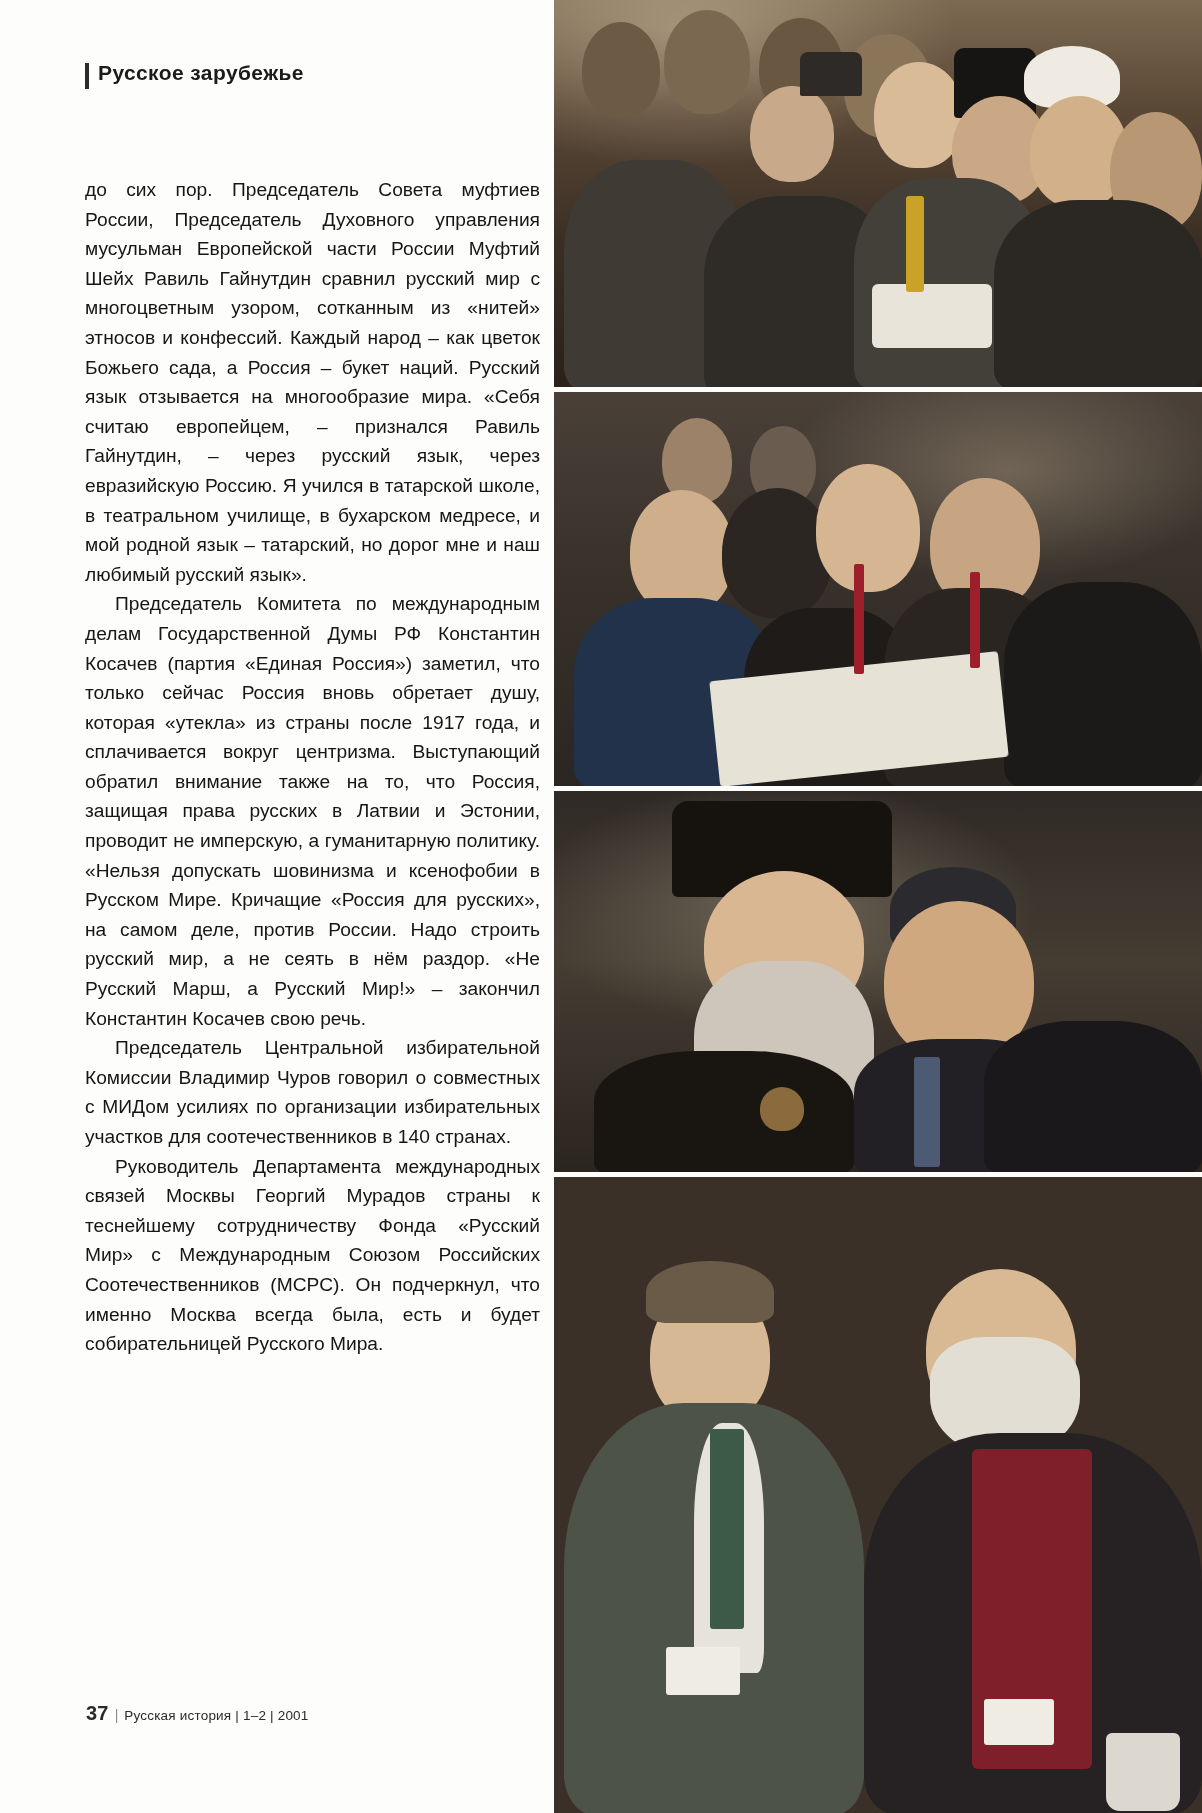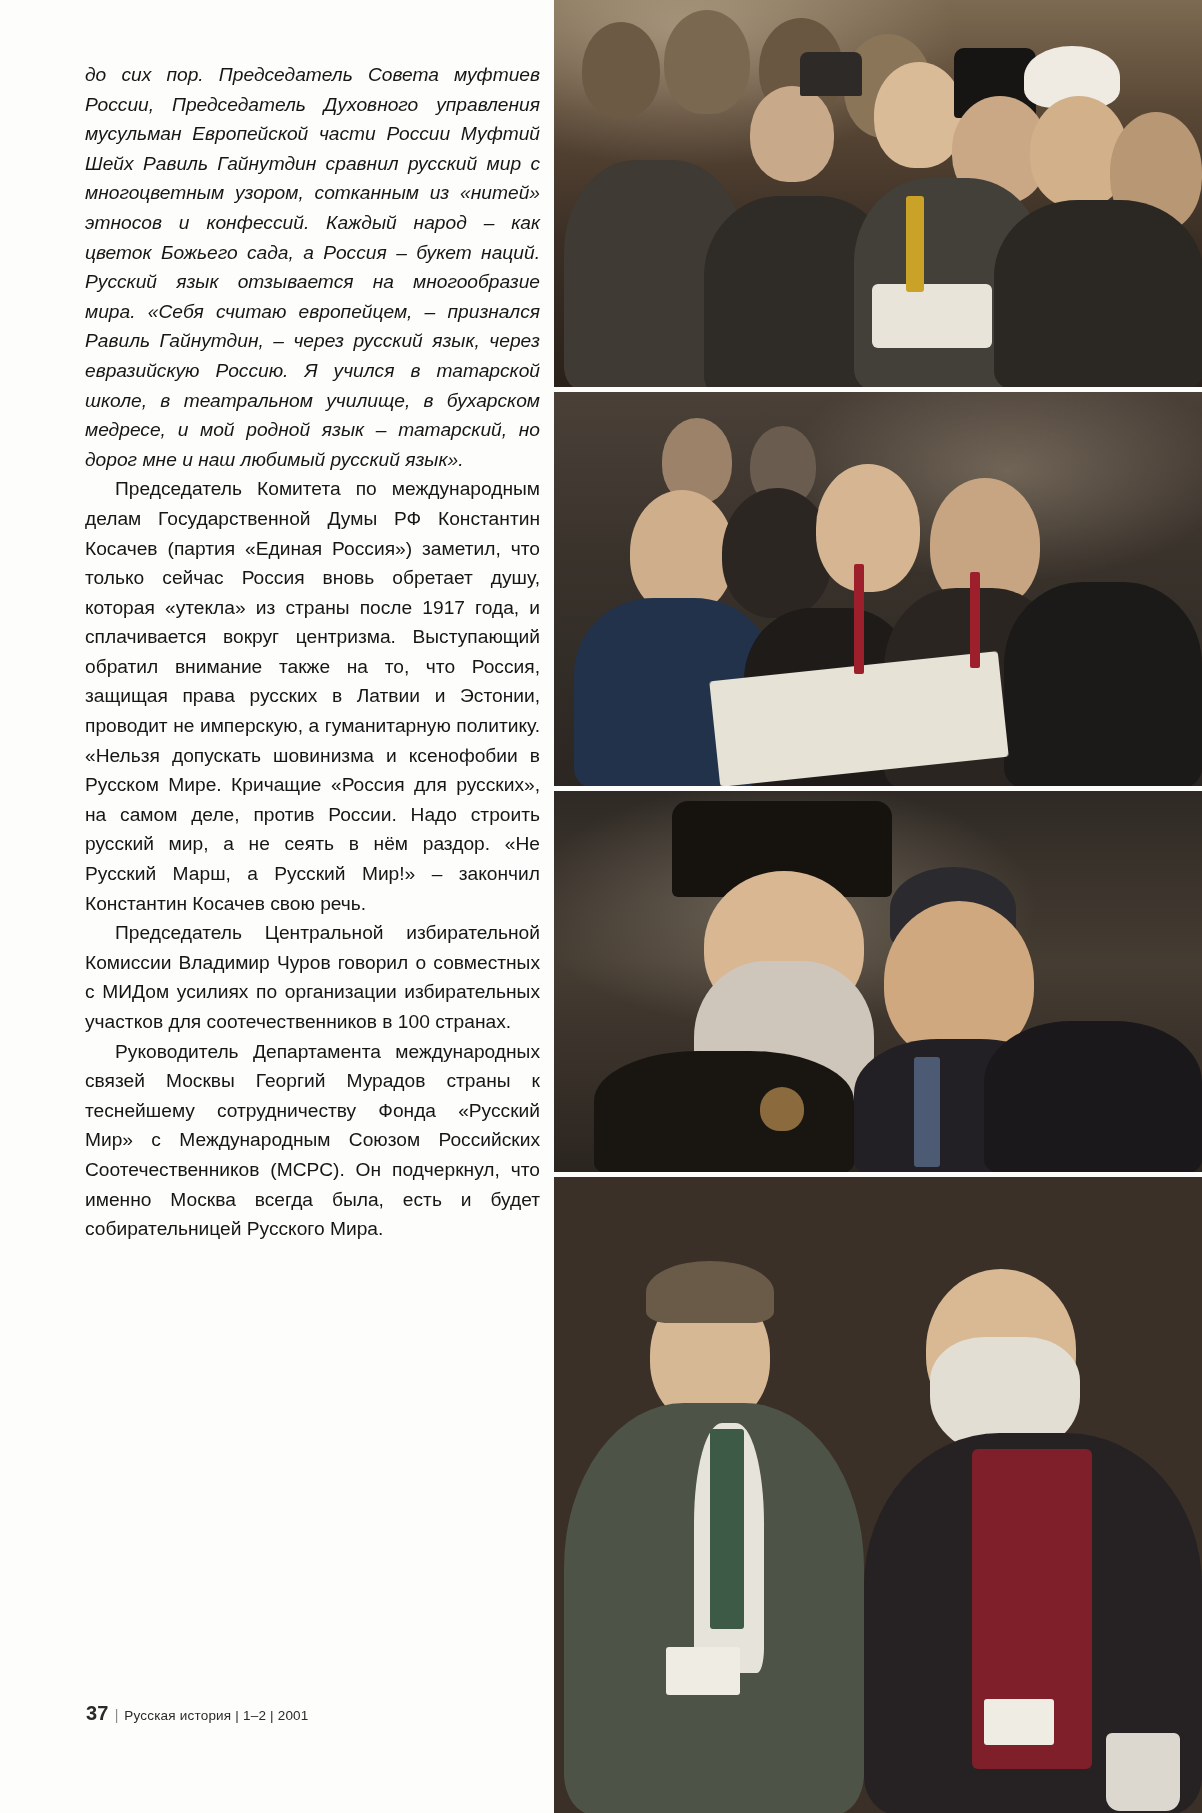--- a/index.html
+++ b/index.html
@@ -52,21 +52,20 @@
     margin: 0;
     font-size: 19.2px;
     line-height: 29.6px;
     text-align: justify;
     text-indent: 30px;
     color: #161616;
     hyphens: manual;
   }
   .body-copy p.no-indent {
     text-indent: 0;
-    font-style: italic;
   }
 
   
   .footer {
     position: absolute;
     left: 86px;
     bottom: 88px;
     display: flex;
     align-items: baseline;
     gap: 6px;
@@ -147,25 +146,29 @@
     border-radius: 40% 40% 10% 10%;
   }
 </style>
 </head>
 <body>
 
 <div class="page">
 
   <div class="text-column">
 
+    <div class="section-header">
+      <div class="section-rule"></div>
+      <div class="section-title">Русское зарубежье</div>
+    </div>
 
     <div class="body-copy">
       <p class="no-indent">до сих пор.  Председатель Совета муфтиев России, Председатель Духовного управления мусульман Европейской части России Муфтий Шейх Равиль Гайнутдин сравнил русский мир с многоцветным узором, сотканным из «нитей» этносов и конфессий. Каждый народ – как цветок Божьего сада, а Россия – букет наций.  Русский язык отзывается на многообразие мира. «Себя считаю европейцем, – признался Равиль Гайнутдин, – через русский язык, через евразийскую Россию. Я учился в татарской школе, в театральном училище, в бухарском медресе, и мой родной язык – татарский, но дорог мне и наш любимый русский язык».</p>
       <p>Председатель Комитета по международным делам Государственной Думы РФ Константин Косачев (партия «Единая Россия») заметил, что только сейчас Россия вновь обретает душу, которая «утекла» из страны после 1917 года, и сплачивается вокруг центризма. Выступающий обратил внимание также на то, что Россия, защищая права русских в Латвии и Эстонии, проводит не имперскую, а гуманитарную политику. «Нельзя допускать шовинизма и ксенофобии в Русском Мире. Кричащие «Россия для русских», на самом деле, против России. Надо строить русский мир, а не сеять в нём раздор. «Не Русский Марш, а Русский Мир!» – закончил Константин Косачев свою речь.</p>
-      <p>Председатель Центральной избирательной Комиссии Владимир Чуров говорил о совместных с МИДом усилиях по организации избирательных участков для соотечественников в 100 странах.</p>
+      <p>Председатель Центральной избирательной Комиссии Владимир Чуров говорил о совместных с МИДом усилиях по организации избирательных участков для соотечественников в 140 странах.</p>
       <p>Руководитель Департамента международных связей Москвы Георгий Мурадов страны к теснейшему сотрудничеству Фонда «Русский Мир» с Международным Союзом Российских Соотечественников (МСРС). Он подчеркнул, что именно Москва всегда была, есть и будет собирательницей Русского Мира.</p>
     </div>
 
   </div>
 
   <div class="footer">
     <span class="page-num">37</span>
     <span class="sep">|</span>
     <span class="imprint">Русская история | 1–2 | 2001</span>
   </div>

